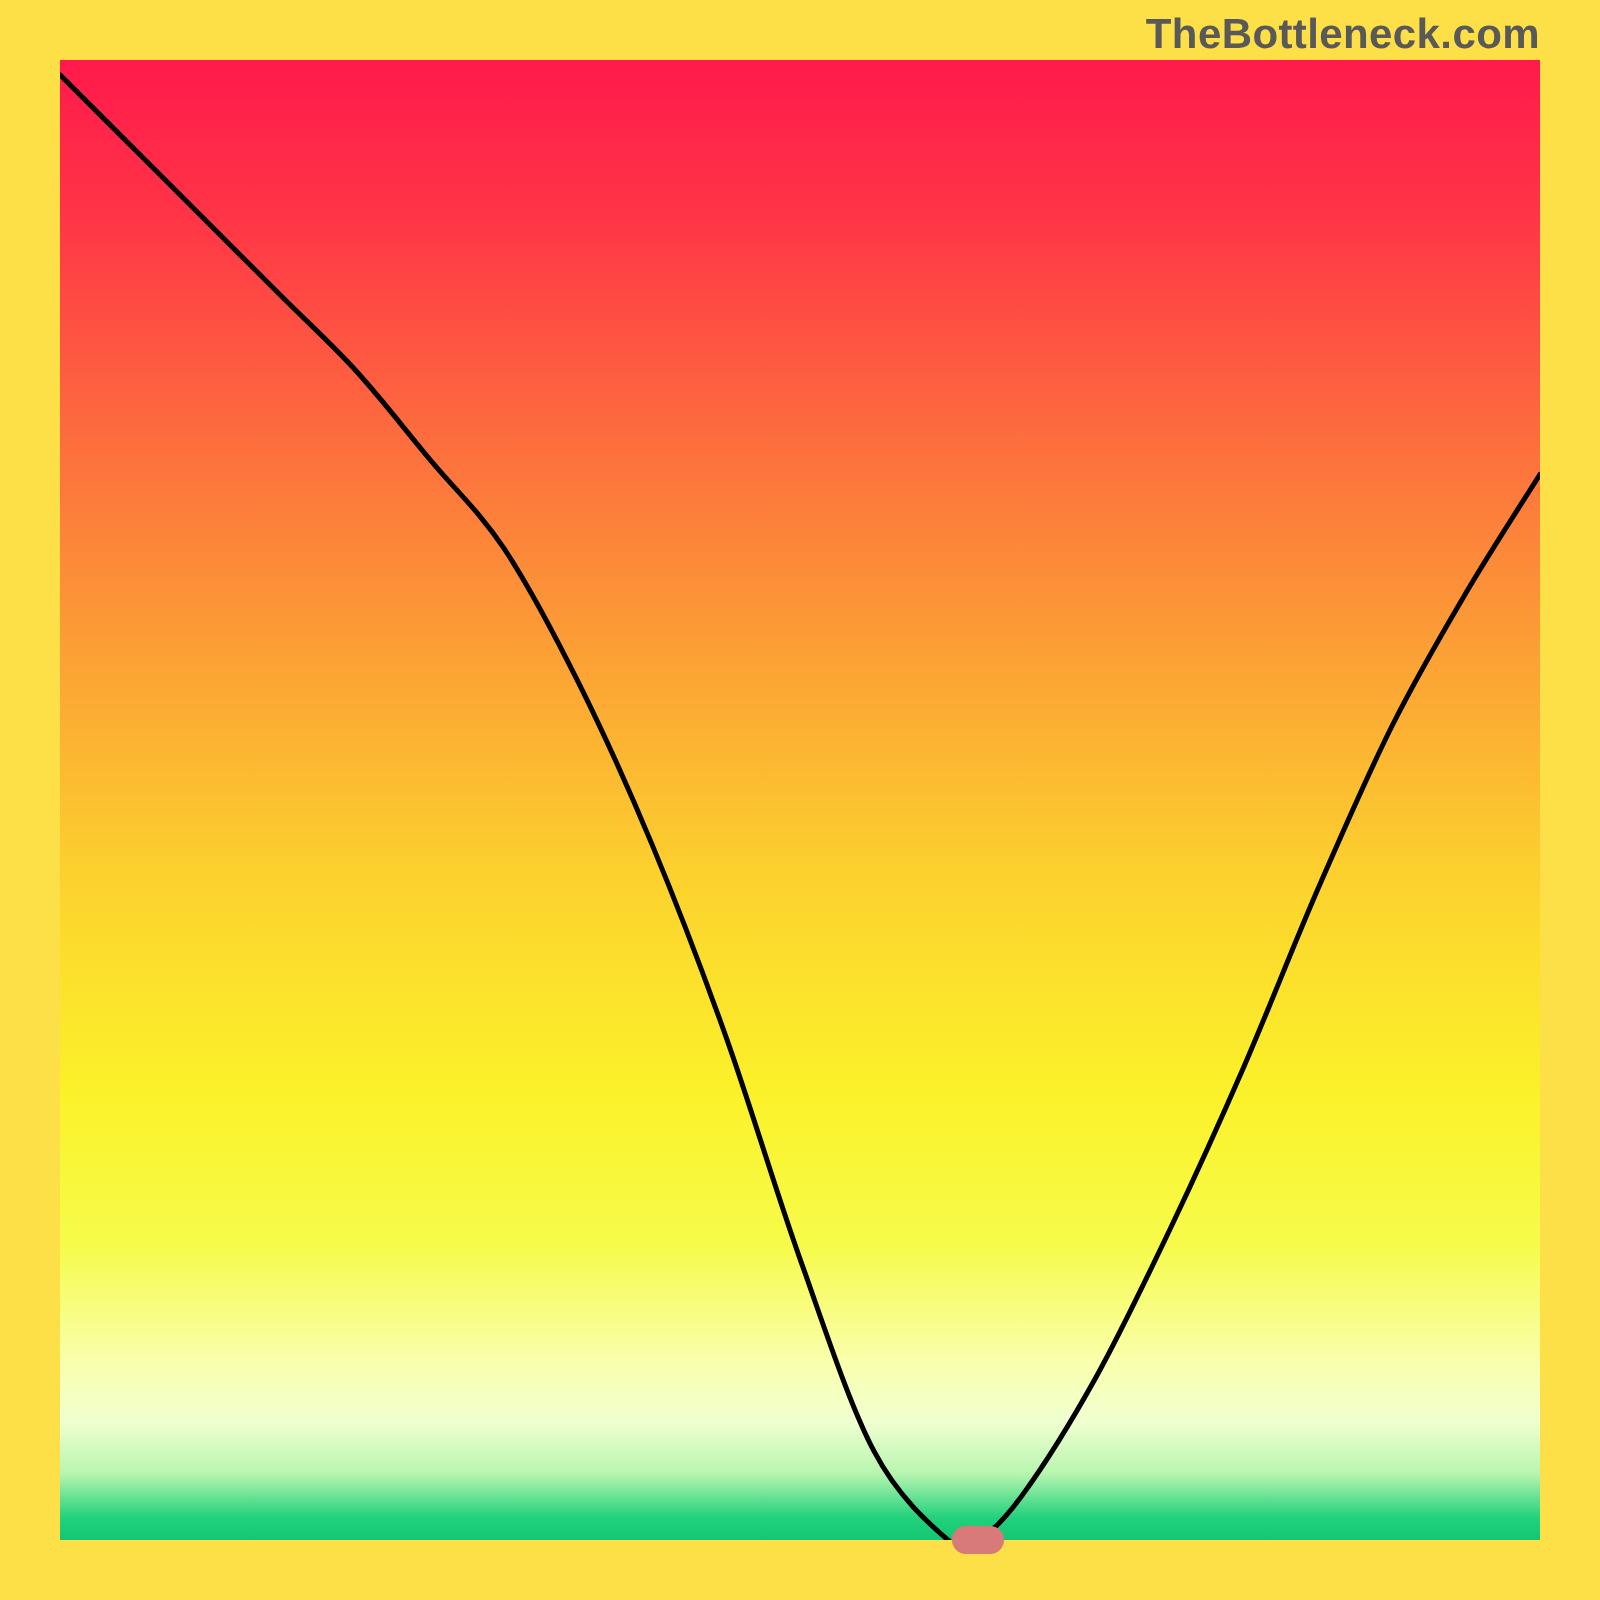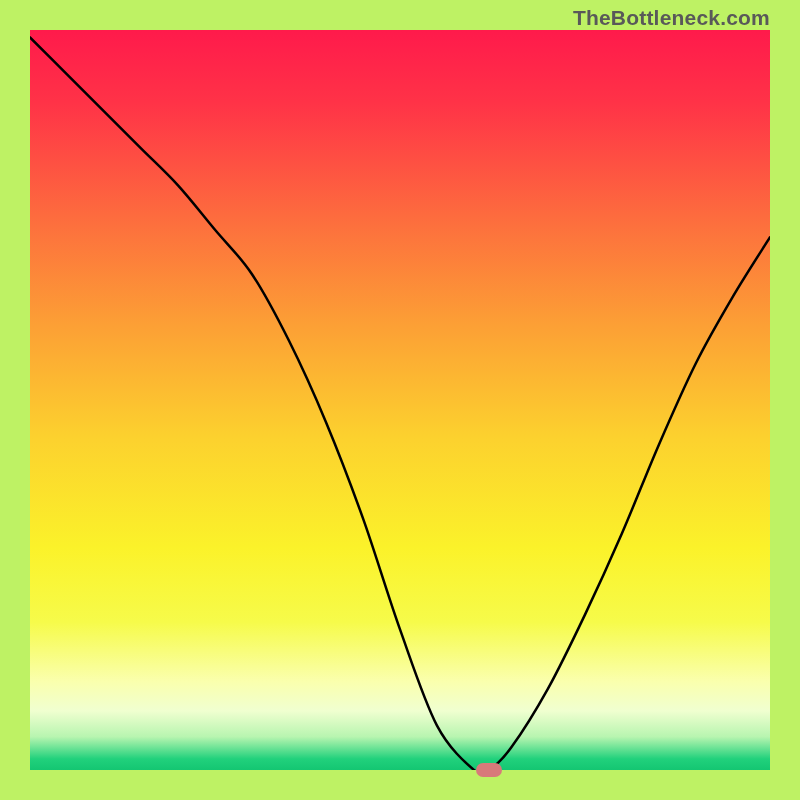--- a/index.html
+++ b/index.html
@@ -8,21 +8,21 @@
     width: 800px;
     height: 800px;
     background: #000;
     overflow: hidden;
     font-family: Arial, Helvetica, sans-serif;
   }
   .chart-container {
     position: relative;
     width: 800px;
     height: 800px;
-    background: #bef264;
+    background: #fde047;
   }
   .plot-area {
     position: absolute;
     left: 30px;
     top: 30px;
     width: 740px;
     height: 740px;
   }
   .gradient-bg {
     position: absolute;

